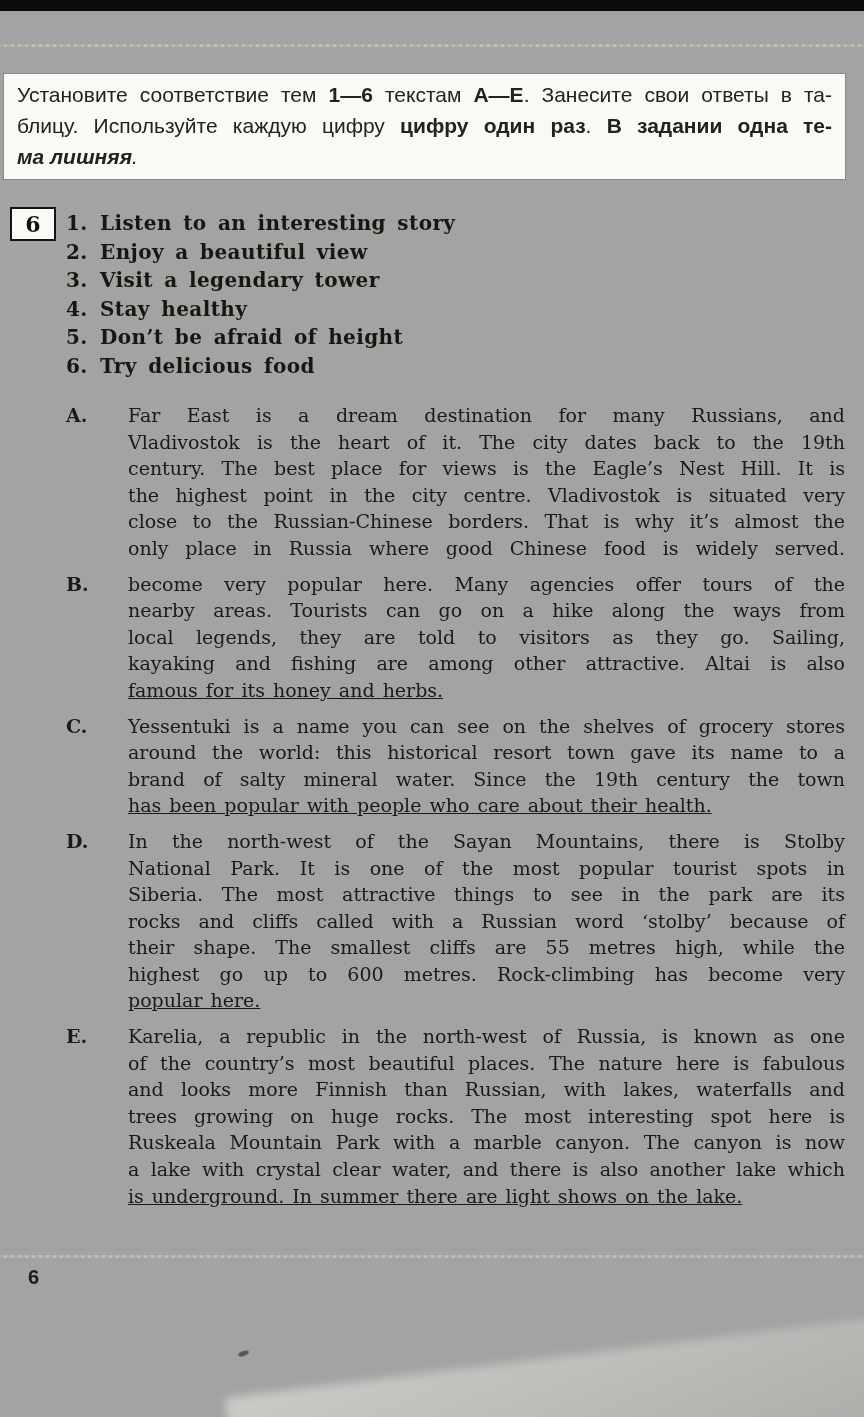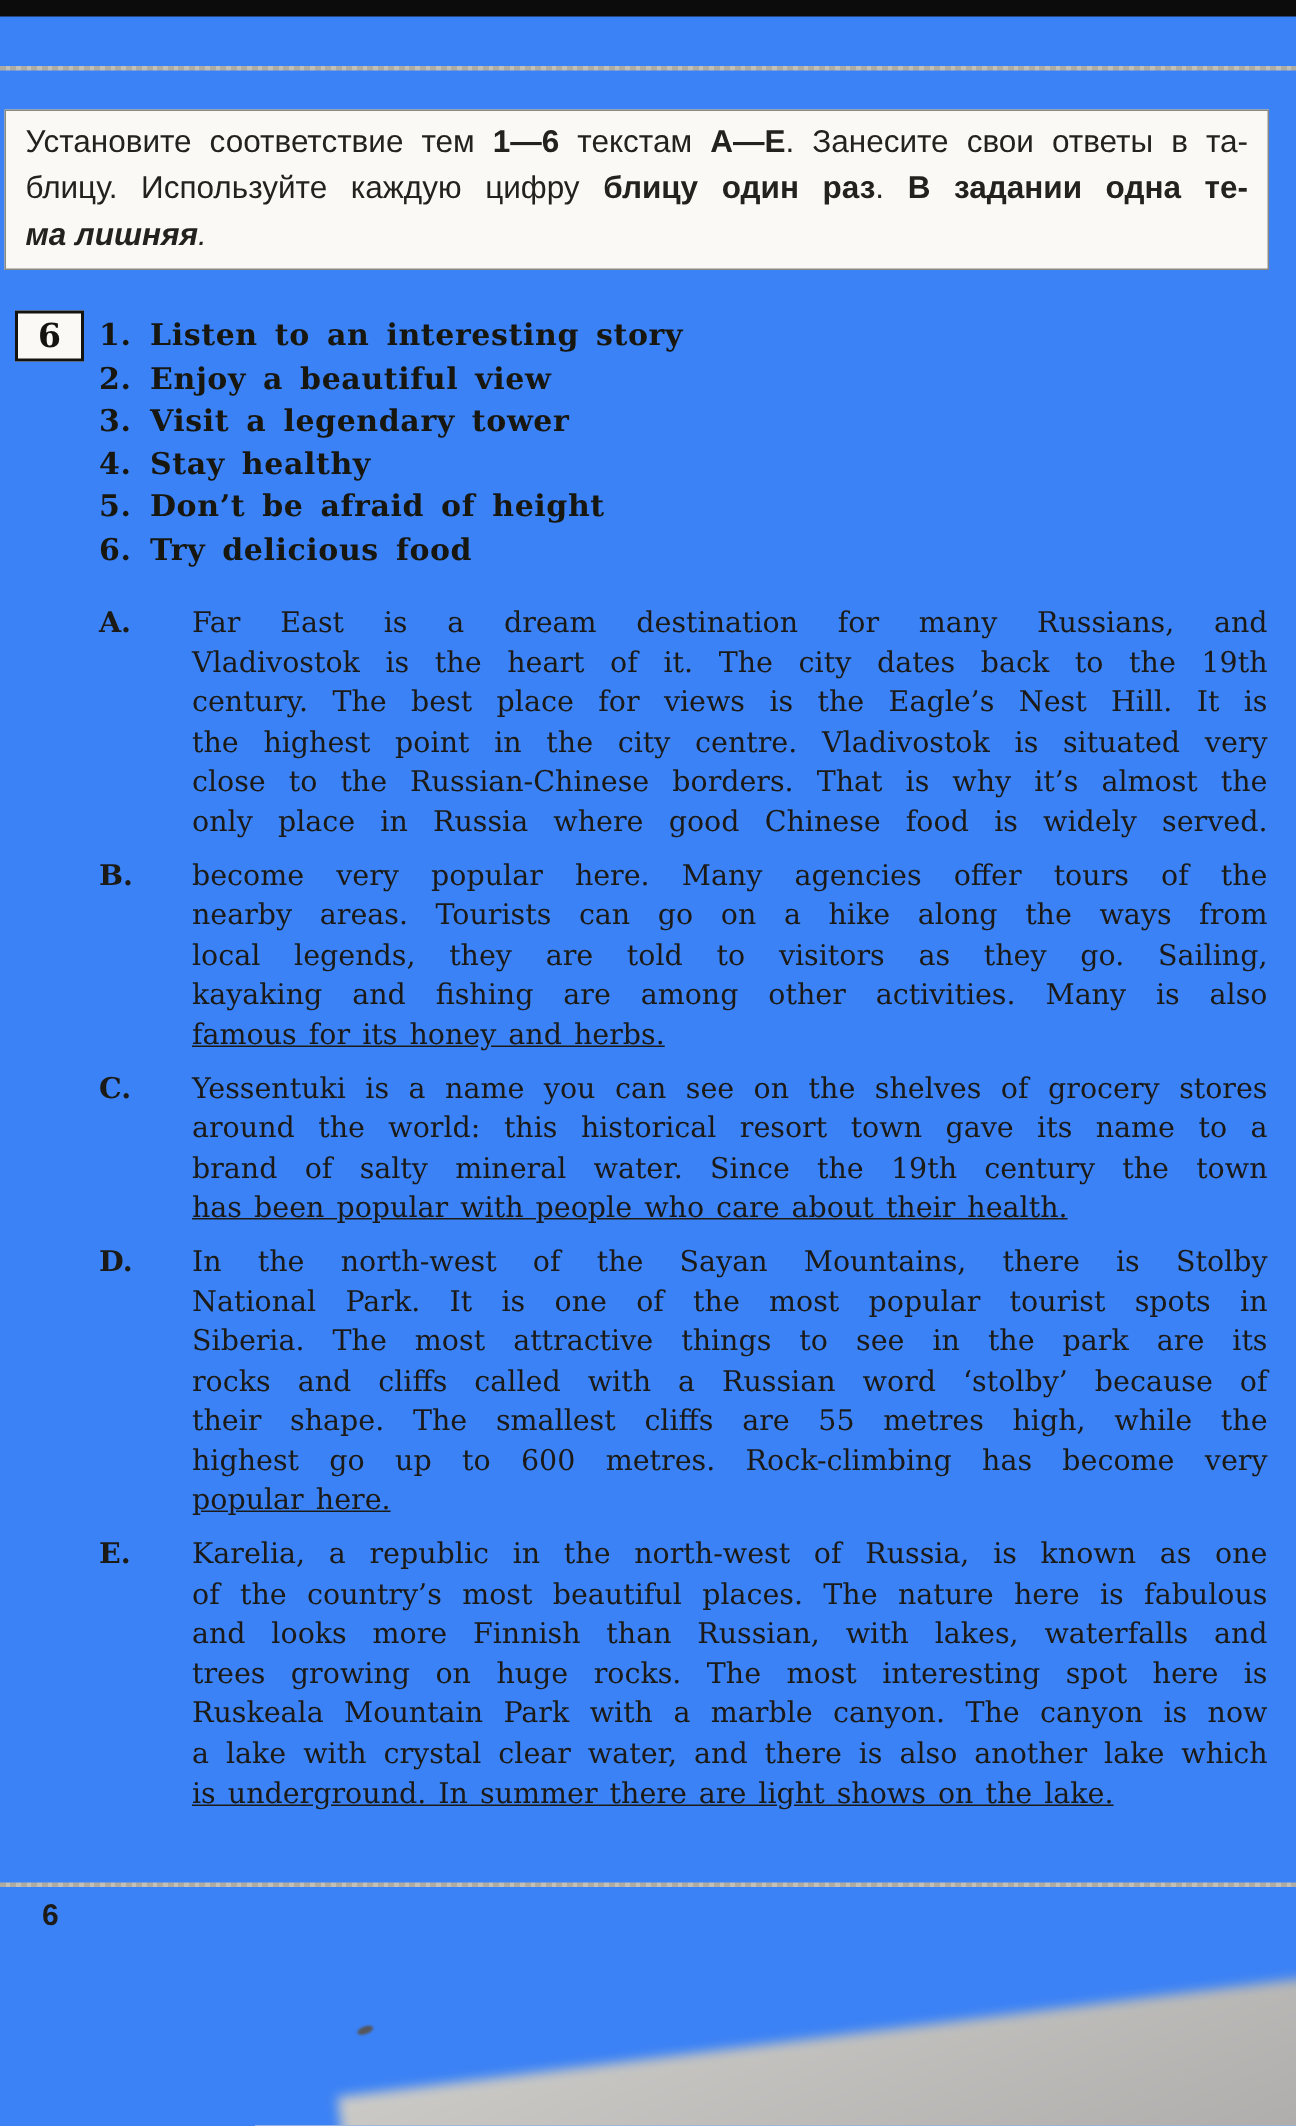--- a/index.html
+++ b/index.html
@@ -1,18 +1,18 @@
 <!DOCTYPE html>
 <html><head>
 <meta charset="utf-8">
 <style>
   html,body { margin:0; padding:0; background:#d8d7d4; }
   .page {
     position:relative; width:864px; height:1417px;
-    background:#3b82f6; overflow:hidden;
+    background:#a3a3a3; overflow:hidden;
     font-family:"DejaVu Serif", "Liberation Serif", serif;
   }
   .top-bar { position:absolute; top:0; left:0; width:100%; height:11px; background:#0c0c0c; }
   .rule { position:absolute; left:0; width:100%; height:3px;
     background:repeating-linear-gradient(90deg,#aeaba4 0 4px,#c2bfb8 4px 7px); }
   .header-rule { top:44px; }
   .footer-rule { top:1255px; }
 
   .instruction-box {
     position:absolute; top:73px; left:3px; width:843px; box-sizing:border-box;
@@ -70,21 +70,21 @@
 </head>
 <body>
 
 <div class="page">
   <div class="top-bar"></div>
   <div class="rule header-rule"></div>
 
   <div class="instruction-box">
     <div id="instruction-text">
         <div class="instr-line"><span>Установите соответствие тем </span><span class="b">1—6</span><span> текстам </span><span class="b">А—Е</span><span>. Занесите свои ответы в та-</span></div>
-        <div class="instr-line"><span>блицу. Используйте каждую цифру </span><span class="b">блицу один раз</span><span>. </span><span class="b">В задании одна те-</span></div>
+        <div class="instr-line"><span>блицу. Используйте каждую цифру </span><span class="b">цифру один раз</span><span>. </span><span class="b">В задании одна те-</span></div>
         <div class="instr-line natural"><span class="b">ма лишняя</span><span>.</span></div>
       </div>
   </div>
 
   <div class="task-box">
     <span>6</span>
   </div>
 
   <div class="themes" id="themes-list">
       <div class="theme-row">
@@ -124,21 +124,21 @@
           <div class="tl">close to the Russian-Chinese borders. That is why it’s almost the</div>
           <div class="tl">only place in Russia where good Chinese food is widely served.</div>
         </div>
       </div>
       <div class="text-item">
         <div class="text-letter">B.</div>
         <div class="text-lines">
           <div class="tl">become very popular here. Many agencies offer tours of the</div>
           <div class="tl">nearby areas. Tourists can go on a hike along the ways from</div>
           <div class="tl">local legends, they are told to visitors as they go. Sailing,</div>
-          <div class="tl">kayaking and fishing are among other activities. Many is also</div>
+          <div class="tl">kayaking and fishing are among other attractive. Altai is also</div>
           <div class="tl natural">famous for its honey and herbs.</div>
         </div>
       </div>
       <div class="text-item">
         <div class="text-letter">C.</div>
         <div class="text-lines">
           <div class="tl">Yessentuki is a name you can see on the shelves of grocery stores</div>
           <div class="tl">around the world: this historical resort town gave its name to a</div>
           <div class="tl">brand of salty mineral water. Since the 19th century the town</div>
           <div class="tl natural">has been popular with people who care about their health.</div>

